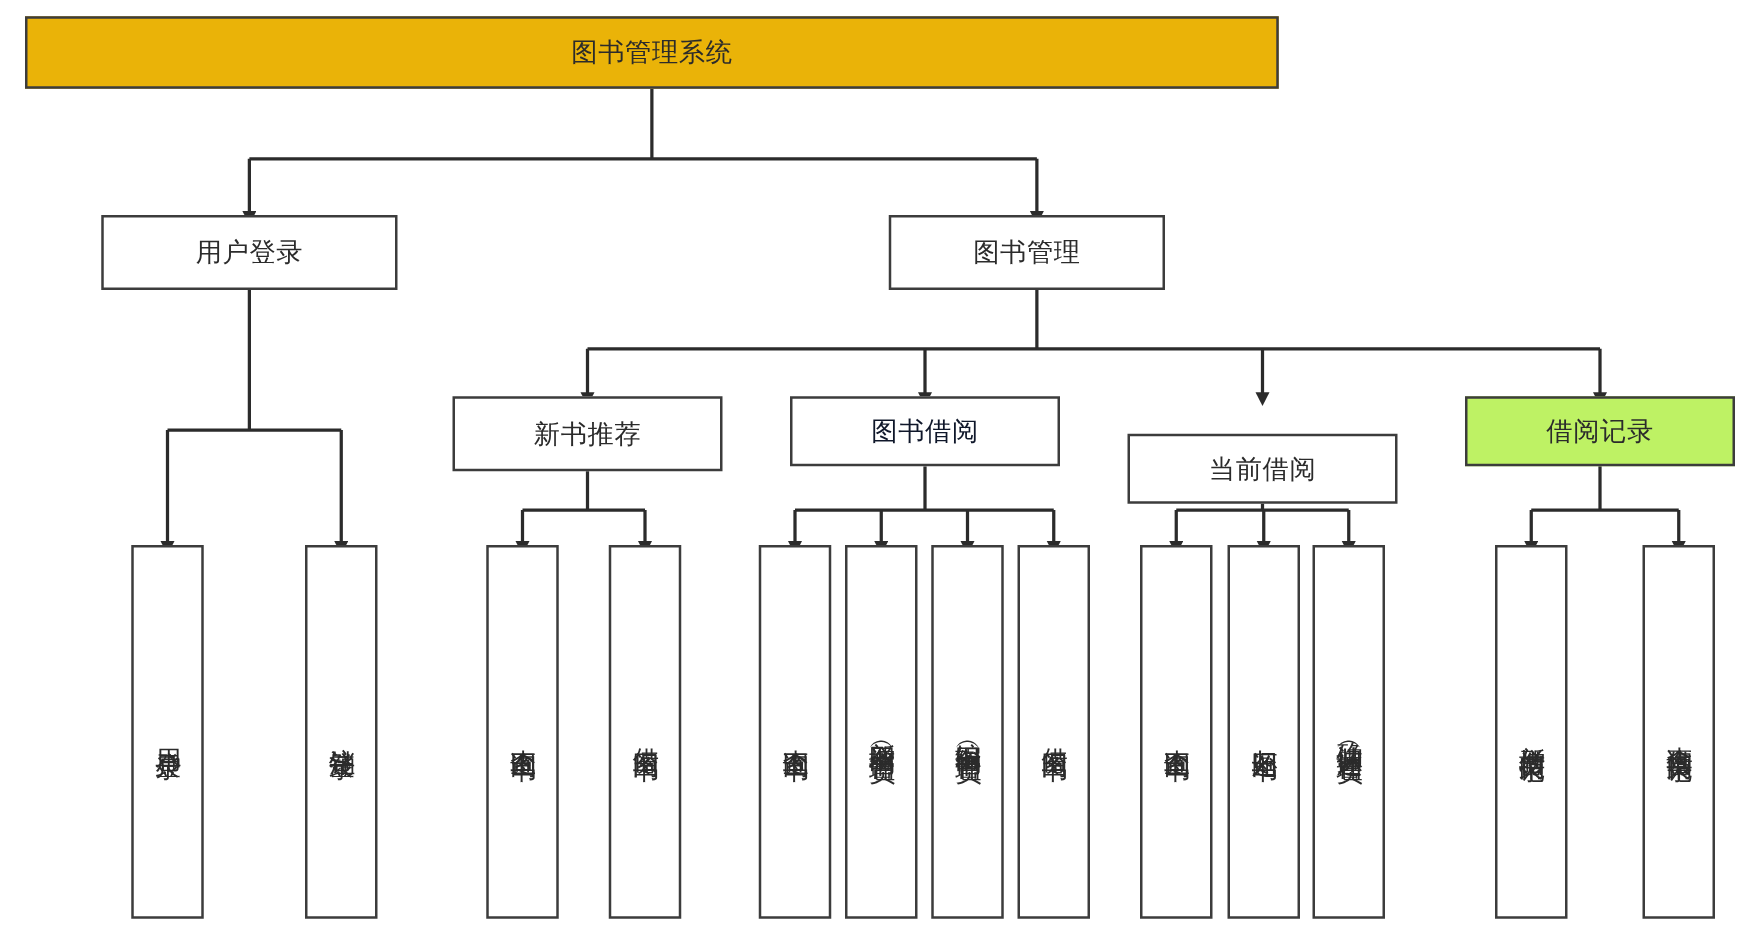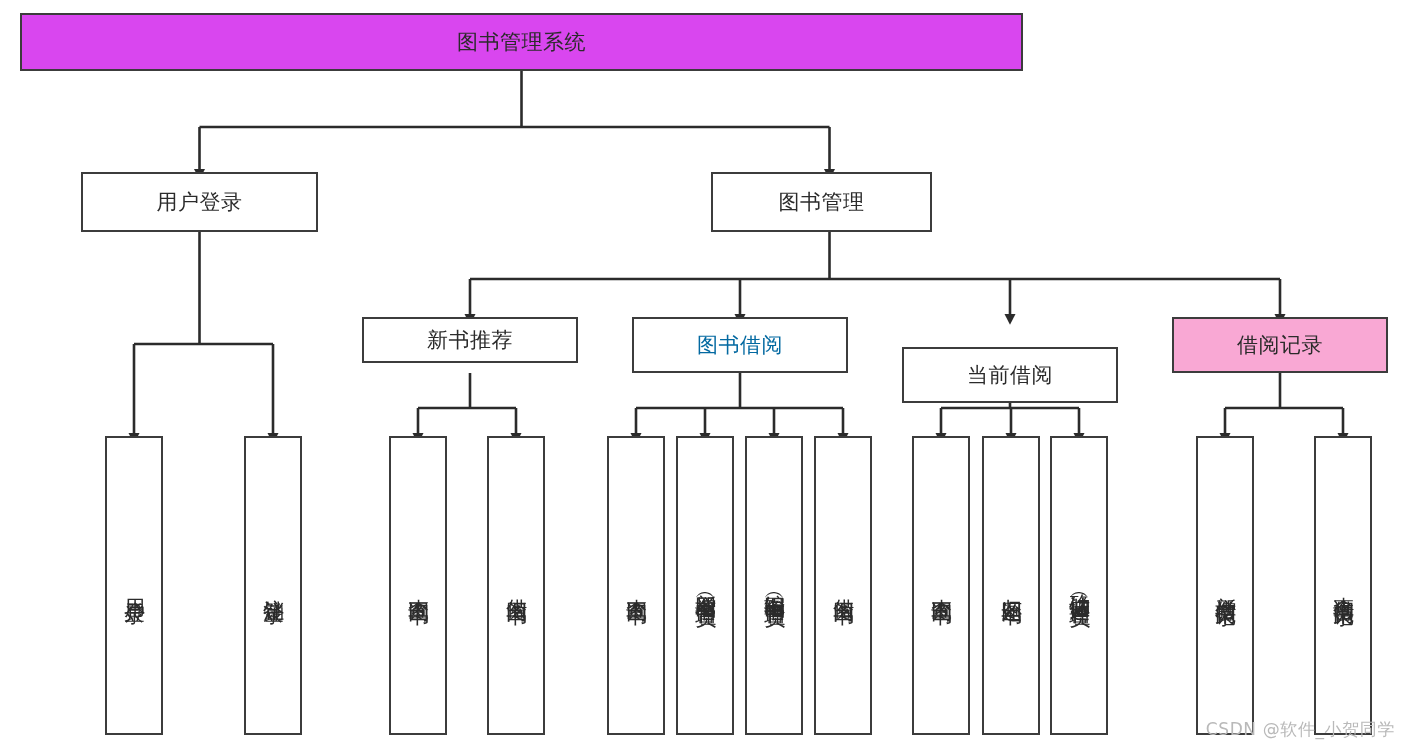--- a/index.html
+++ b/index.html
@@ -105,39 +105,39 @@
         <path d="M1011,408 L1011,434" marker-end="url(#arrow)"></path>
         <path d="M1079,408 L1079,434" marker-end="url(#arrow)"></path>
         <path d="M1280,373 L1280,408"></path>
         <path d="M1225,408 L1343,408"></path>
         <path d="M1225,408 L1225,434" marker-end="url(#arrow)"></path>
         <path d="M1343,408 L1343,434" marker-end="url(#arrow)"></path>
       </g>
   </svg>
 
   <div id="node-layer">
-      <div class="node" style="left: 20px; top: 13px; width: 1003px; height: 58px; border-color: rgb(60, 60, 60); background: #d946ef;">
+      <div class="node" style="left: 20px; top: 13px; width: 1003px; height: 58px; border-color: rgb(60, 60, 60); background: #eab308;">
         <span class="node-label" style="color: rgb(43, 43, 43);">图书管理系统</span>
       </div>
       <div class="node" style="left: 81px; top: 172px; width: 237px; height: 60px; border-color: rgb(60, 60, 60); background: rgb(255, 255, 255);">
         <span class="node-label" style="color: rgb(43, 43, 43);">用户登录</span>
       </div>
       <div class="node" style="left: 711px; top: 172px; width: 221px; height: 60px; border-color: rgb(60, 60, 60); background: rgb(255, 255, 255);">
         <span class="node-label" style="color: rgb(43, 43, 43);">图书管理</span>
       </div>
-      <div class="node" style="left: 362px; top: 317px; width: 216px; height: 46px; border-color: rgb(60, 60, 60); background: rgb(255, 255, 255);">
+      <div class="node" style="left: 362px; top: 317px; width: 216px; height: 60px; border-color: rgb(60, 60, 60); background: rgb(255, 255, 255);">
         <span class="node-label" style="color: rgb(43, 43, 43);">新书推荐</span>
       </div>
       <div class="node" style="left: 632px; top: 317px; width: 216px; height: 56px; border-color: rgb(60, 60, 60); background: rgb(255, 255, 255);">
-        <span class="node-label" style="color: #0369a1;">图书借阅</span>
+        <span class="node-label" style="color: #0f172a;">图书借阅</span>
       </div>
       <div class="node" style="left: 902px; top: 317px; width: 216px; height: 56px; border-color: rgb(60, 60, 60); background: rgb(255, 255, 255); margin-top: 30px;">
         <span class="node-label" style="color: rgb(43, 43, 43);">当前借阅</span>
       </div>
-      <div class="node" style="left: 1172px; top: 317px; width: 216px; height: 56px; border-color: rgb(60, 60, 60); background: #f9a8d4;">
+      <div class="node" style="left: 1172px; top: 317px; width: 216px; height: 56px; border-color: rgb(60, 60, 60); background: #bef264;">
         <span class="node-label" style="color: rgb(43, 43, 43);">借阅记录</span>
       </div>
       <div class="node vertical" style="left: 105px; top: 436px; width: 58px; height: 299px; border-color: rgb(60, 60, 60); background: rgb(255, 255, 255);">
         <span class="node-label" style="color: rgb(43, 43, 43);">用户登录</span>
       </div>
       <div class="node vertical" style="left: 244px; top: 436px; width: 58px; height: 299px; border-color: rgb(60, 60, 60); background: rgb(255, 255, 255);">
         <span class="node-label" style="color: rgb(43, 43, 43);">注销登录</span>
       </div>
       <div class="node vertical" style="left: 389px; top: 436px; width: 58px; height: 299px; border-color: rgb(60, 60, 60); background: rgb(255, 255, 255);">
         <span class="node-label" style="color: rgb(43, 43, 43);">查询图书</span>
@@ -167,14 +167,13 @@
         <span class="node-label" style="color: rgb(43, 43, 43);">确认归还（管理员）</span>
       </div>
       <div class="node vertical" style="left: 1196px; top: 436px; width: 58px; height: 299px; border-color: rgb(60, 60, 60); background: rgb(255, 255, 255);">
         <span class="node-label" style="color: rgb(43, 43, 43);">新增借阅记录</span>
       </div>
       <div class="node vertical" style="left: 1314px; top: 436px; width: 58px; height: 299px; border-color: rgb(60, 60, 60); background: rgb(255, 255, 255);">
         <span class="node-label" style="color: rgb(43, 43, 43);">查询借阅记录</span>
       </div>
     </div>
 
-  <div id="watermark">CSDN @软件_小贺同学</div>
 </div>
 
 </body></html>

